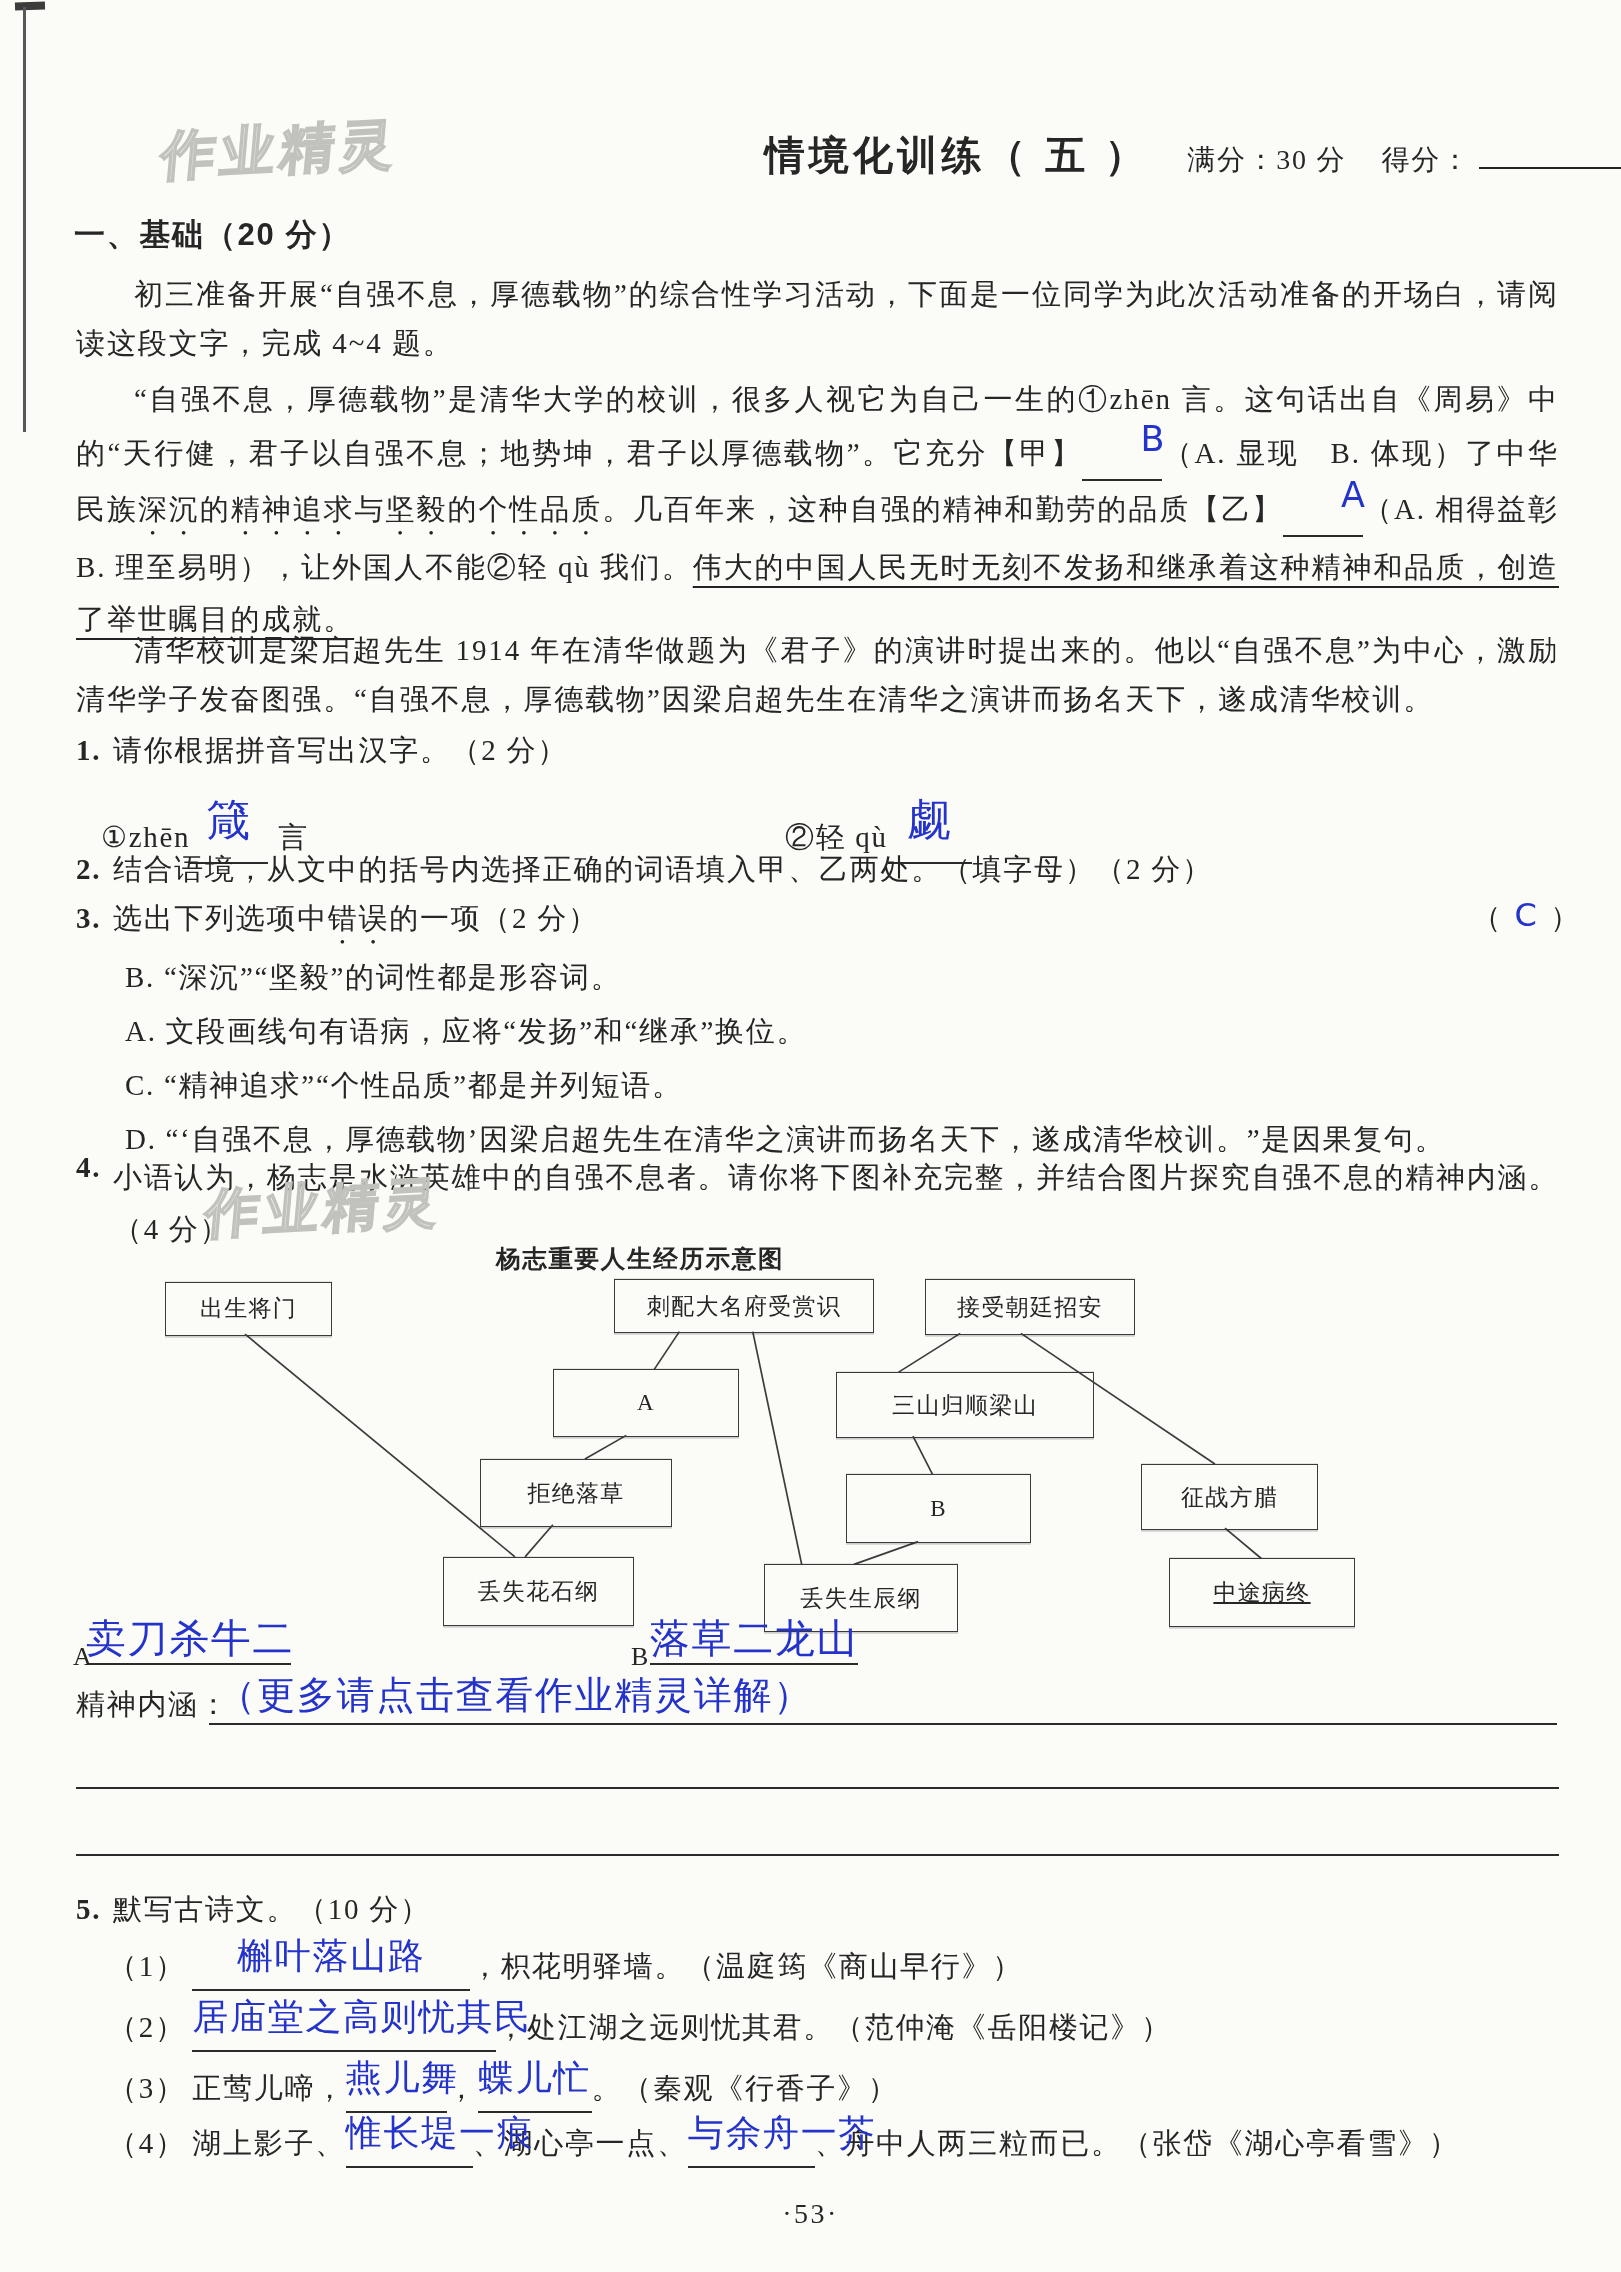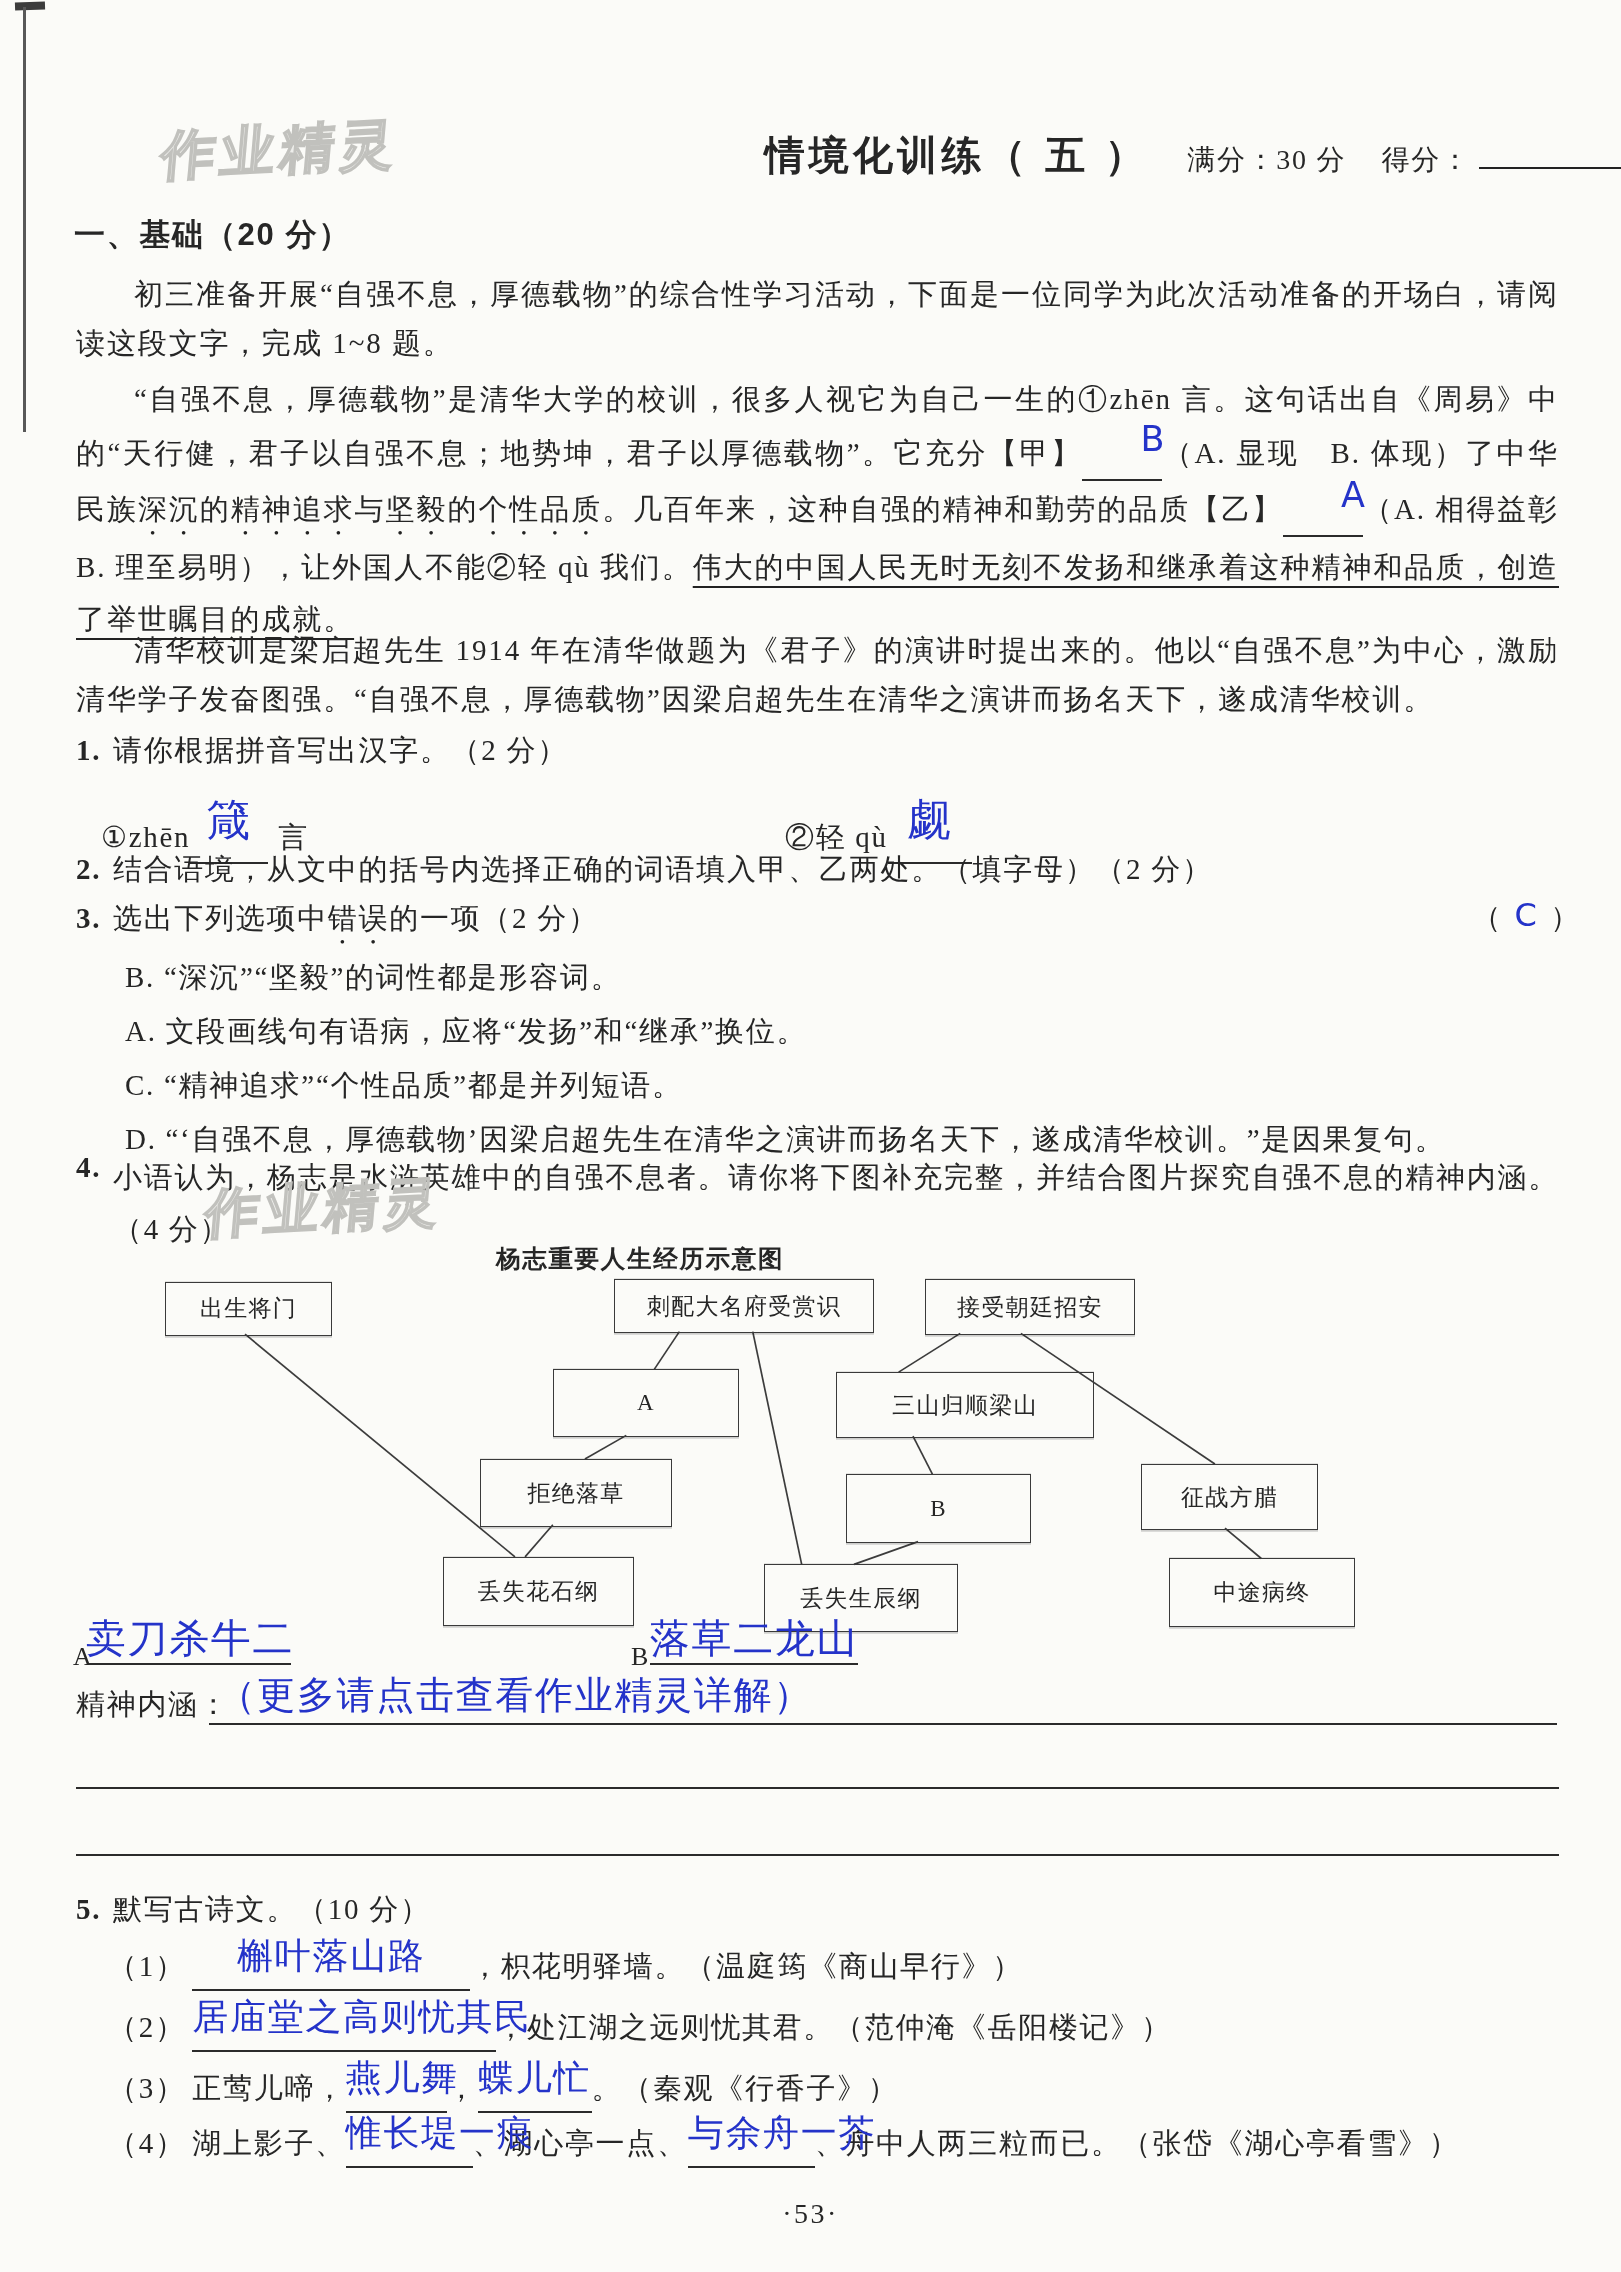--- a/index.html
+++ b/index.html
@@ -102,21 +102,21 @@
     <span class="title">情境化训练（ 五 ）</span>
     <span class="score-info">满分：30 分</span>
     <span class="score-info tight">得分：</span>
     <span class="score-blank"></span>
   </div>
 
   <div class="wm wm1">作业精灵</div>
 
   <div class="sec-heading">一、基础（20 分）</div>
 
-  <div class="para para1 indent">初三准备开展“自强不息，厚德载物”的综合性学习活动，下面是一位同学为此次活动准备的开场白，请阅读这段文字，完成 1~8 题。</div>
+  <div class="para para1 indent">初三准备开展“自强不息，厚德载物”的综合性学习活动，下面是一位同学为此次活动准备的开场白，请阅读这段文字，完成 4~4 题。</div>
 
   <div class="para para2 indent"><span>“自强不息，厚德载物”是清华大学的校训，很多人视它为自己一生的①zhēn 言。这句话出自《周易》中的“天行健，君子以自强不息；地势坤，君子以厚德载物”。它充分【甲】</span><span class="blank-inline w95"><span class="hand hl">B</span></span><span>（A. 显现　B. 体现）了中华民族</span><span class="emph">深沉</span><span>的</span><span class="emph">精神追求</span><span>与</span><span class="emph">坚毅</span><span>的</span><span class="emph">个性品质</span><span>。几百年来，这种自强的精神和勤劳的品质【乙】</span><span class="blank-inline w95"><span class="hand hl">A</span></span><span>（A. 相得益彰　B. 理至易明），让外国人不能②轻 qù 我们。</span><span class="ul-sentence">伟大的中国人民无时无刻不发扬和继承着这种精神和品质，创造了举世瞩目的成就。</span></div>
 
   <div class="para para3 indent">清华校训是梁启超先生 1914 年在清华做题为《君子》的演讲时提出来的。他以“自强不息”为中心，激励清华学子发奋图强。“自强不息，厚德载物”因梁启超先生在清华之演讲而扬名天下，遂成清华校训。</div>
 
   <div class="q" style="top:731px;">
     <span class="qnum">1.</span><span>请你根据拼音写出汉字。（2 分）</span>
   </div>
   <div class="q1-items">
     <span class="q1-item1">
@@ -167,21 +167,21 @@
     <div class="dbox" style="left:38px;top:6.7px;width:165px;height:52px;">出生将门</div>
     <div class="dbox" style="left:487px;top:4.2px;width:258px;height:52px;">刺配大名府受赏识</div>
     <div class="dbox" style="left:798px;top:4.2px;width:208px;height:54px;">接受朝廷招安</div>
     <div class="dbox" style="left:426px;top:94px;width:184px;height:66px;">A</div>
     <div class="dbox" style="left:709px;top:97px;width:256px;height:64px;">三山归顺梁山</div>
     <div class="dbox" style="left:353px;top:184px;width:190px;height:66px;">拒绝落草</div>
     <div class="dbox" style="left:719px;top:199px;width:183px;height:67px;">B</div>
     <div class="dbox" style="left:1014px;top:189px;width:175px;height:64px;">征战方腊</div>
     <div class="dbox" style="left:316px;top:282px;width:189px;height:67px;">丢失花石纲</div>
     <div class="dbox" style="left:637px;top:289px;width:192px;height:66px;">丢失生辰纲</div>
-    <div class="dbox" style="left:1042px;top:283px;width:184px;height:67px;">中途病终</div>
+    <div class="dbox" style="left:1042px;top:283px;width:184px;height:67px;text-decoration:underline;">中途病终</div>
   </div>
 
   <span class="ab-label ab-a-label">A</span>
   <div class="ab-blank ab-a-blank">
     <span class="hand ab-hand">卖刀杀牛二</span>
   </div>
   <span class="ab-label ab-b-label">B</span>
   <div class="ab-blank ab-b-blank">
     <span class="hand ab-hand">落草二龙山</span>
   </div>

